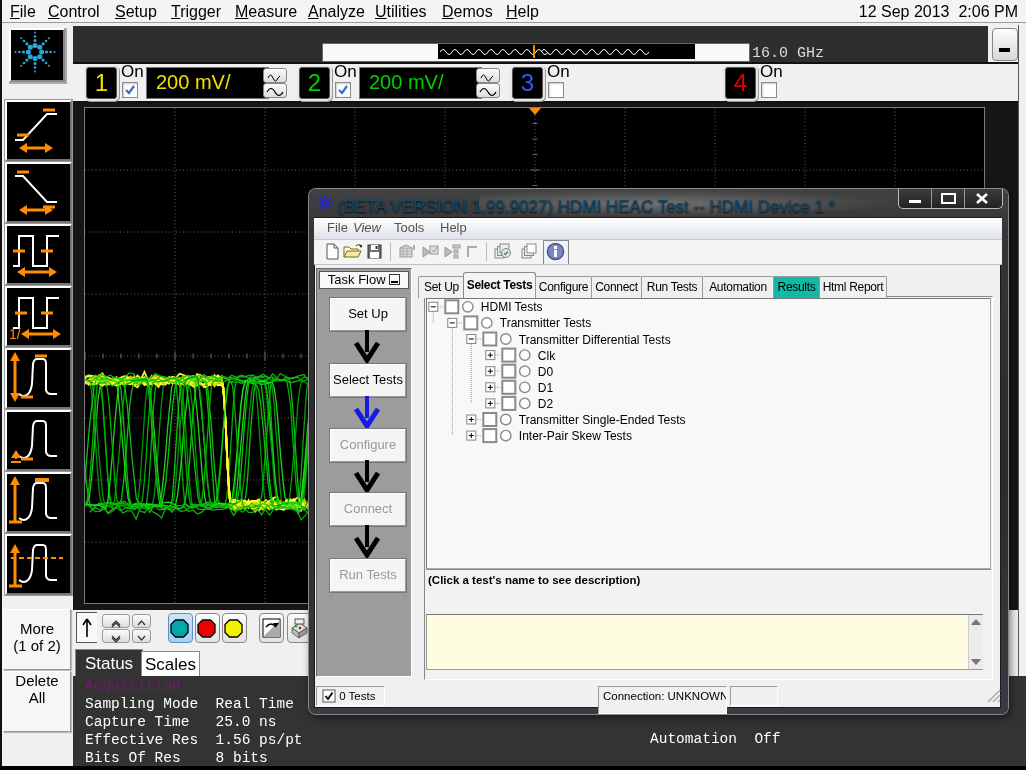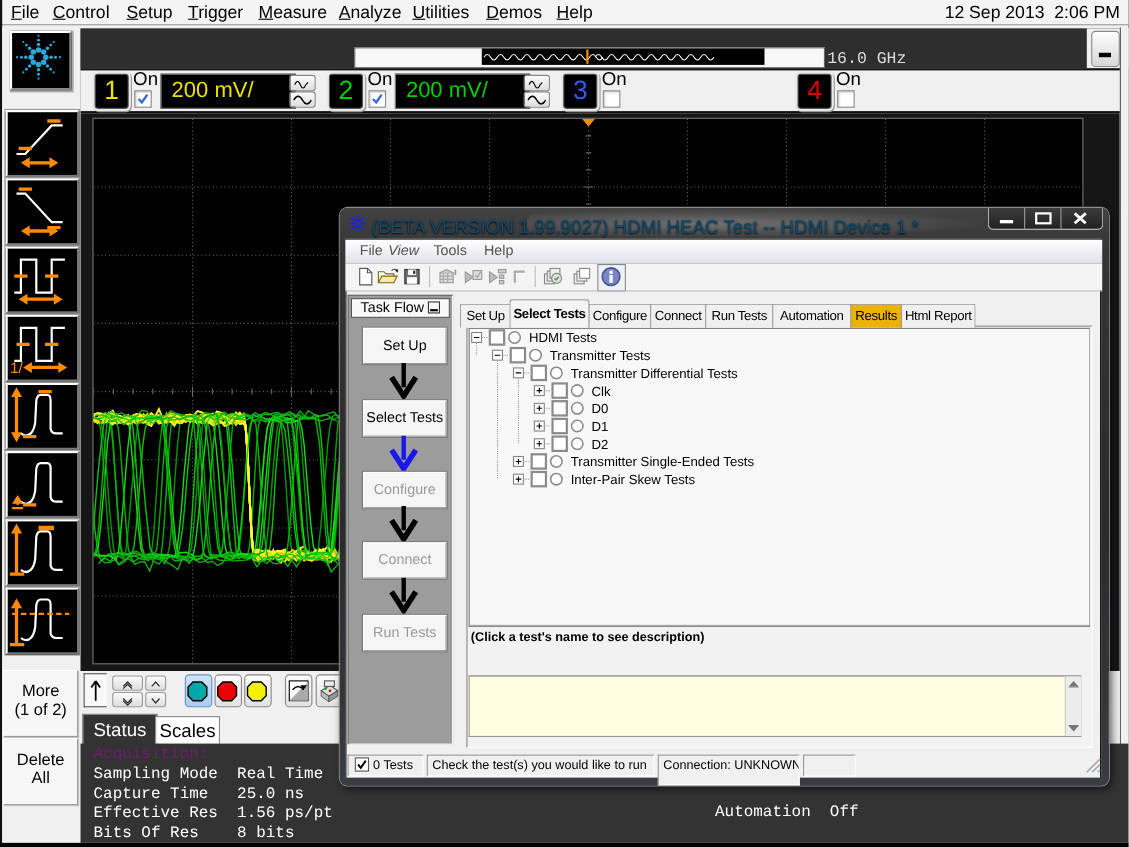--- a/index.html
+++ b/index.html
@@ -372,21 +372,21 @@
       <path d="M12 44 q5 4 9 0 q3 -3 4 -10 L26 14 q1 -5 4 -5 L36 9 q3 0 3 5 L39 40 q1 4 5 4 L50 44" stroke="#fff" stroke-width="2" fill="none"></path>
       <line x1="8" y1="14" x2="8" y2="50" stroke="#ff8c00" stroke-width="3"></line>
 <line x1="2" y1="50" x2="15" y2="50" stroke="#ff8c00" stroke-width="3"></line>
 <polygon points="8,8 3,17 13,17" fill="#ff8c00"></polygon>
 <line x1="4" y1="22" x2="56" y2="22" stroke="#ff8c00" stroke-width="2" stroke-dasharray="5 3"></line>
     </svg></div>
 <div class="abs" style="left:3px;top:609px;width:66px;height:59px;background:#f6f6f6;border:1px solid #999;border-top-color:#fff;border-left-color:#fff;box-shadow:1px 1px 1px #bbb;font-size:15px;text-align:center;color:#000;">
     <div style="margin-top:10px;">More<br>(1 of 2)</div>
   </div>
 <div class="abs" style="left:3px;top:671px;width:66px;height:59px;background:#f6f6f6;border:1px solid #999;border-top-color:#fff;border-left-color:#fff;box-shadow:1px 1px 1px #bbb;font-size:15px;text-align:center;color:#000;">
-    <div style="margin-top:10px;">Delete<br>All</div>
+    <div style="">Delete<br>All</div>
   </div>
 
 <div class="abs" style="left:309px;top:189px;width:699px;height:525px;">
     <div class="abs" style="left:0;top:0;width:699px;height:525px;border-radius:7px;
 background:linear-gradient(180deg,#424242 0%,#353535 8%,#2a2a2a 55%,#393c43 100%);
 box-shadow:0 0 0 1px #8a8a8a, 2px 3px 8px rgba(0,0,0,0.6);"></div>
     <div class="abs" style="left:170px;top:1px;width:420px;height:27px;border-radius:13px;
 background:radial-gradient(ellipse at 40% 50%, rgba(200,200,205,0.38), rgba(120,120,125,0.0) 70%);"></div>
     <svg class="abs" style="left:8px;top:6px;" width="16" height="16">
       <circle cx="11.4" cy="8.0" r="1.5" fill="#2222dd"></circle>
@@ -504,21 +504,21 @@
       <line x1="14" y1="0" x2="14" y2="22" stroke="#000" stroke-width="4"></line>
       <path d="M3 13 L14 30 L25 13" fill="none" stroke="#000" stroke-width="5"></path>
     </svg>
     <div class="abs" style="left:21px;top:370px;width:74px;height:31px;background:#f5f5f5;border:1px solid #999;border-top-color:#fff;border-left-color:#fff;box-shadow:0 0 0 1px #777;font-size:13px;color:#9a9a9a;text-align:center;line-height:29px;">Run Tests</div>
     <div class="abs" style="left:109px;top:87px;width:45px;height:21px;background:#f0f0f0;border:1px solid #999;border-bottom:none;border-radius:2px 2px 0 0;font-size:12px;text-align:center;line-height:20px;z-index:5;white-space:nowrap;letter-spacing:-0.3px;">Set Up</div>
     <div class="abs" style="left:154px;top:83px;width:71px;height:25px;background:#f4f4f4;border:1px solid #888;border-bottom:none;border-radius:3px 3px 0 0;font-size:12px;font-weight:bold;text-align:center;line-height:24px;z-index:5;white-space:nowrap;letter-spacing:-0.3px;">Select Tests</div>
     <div class="abs" style="left:226px;top:87px;width:55px;height:21px;background:#f0f0f0;border:1px solid #999;border-bottom:none;border-radius:2px 2px 0 0;font-size:12px;text-align:center;line-height:20px;z-index:5;white-space:nowrap;letter-spacing:-0.3px;">Configure</div>
     <div class="abs" style="left:282px;top:87px;width:49px;height:21px;background:#f0f0f0;border:1px solid #999;border-bottom:none;border-radius:2px 2px 0 0;font-size:12px;text-align:center;line-height:20px;z-index:5;white-space:nowrap;letter-spacing:-0.3px;">Connect</div>
     <div class="abs" style="left:332px;top:87px;width:60px;height:21px;background:#f0f0f0;border:1px solid #999;border-bottom:none;border-radius:2px 2px 0 0;font-size:12px;text-align:center;line-height:20px;z-index:5;white-space:nowrap;letter-spacing:-0.3px;">Run Tests</div>
     <div class="abs" style="left:393px;top:87px;width:70px;height:21px;background:#f0f0f0;border:1px solid #999;border-bottom:none;border-radius:2px 2px 0 0;font-size:12px;text-align:center;line-height:20px;z-index:5;white-space:nowrap;letter-spacing:-0.3px;">Automation</div>
-    <div class="abs" style="left:464px;top:87px;width:45px;height:21px;background:#eab308;border:1px solid #999;border-bottom:none;border-radius:2px 2px 0 0;font-size:12px;text-align:center;line-height:20px;z-index:5;white-space:nowrap;letter-spacing:-0.3px;">Results</div>
+    <div class="abs" style="left:464px;top:87px;width:45px;height:21px;background:#14b8a6;border:1px solid #999;border-bottom:none;border-radius:2px 2px 0 0;font-size:12px;text-align:center;line-height:20px;z-index:5;white-space:nowrap;letter-spacing:-0.3px;">Results</div>
     <div class="abs" style="left:510px;top:87px;width:66px;height:21px;background:#f0f0f0;border:1px solid #999;border-bottom:none;border-radius:2px 2px 0 0;font-size:12px;text-align:center;line-height:20px;z-index:5;white-space:nowrap;letter-spacing:-0.3px;">Html Report</div>
     <div class="abs" style="left:115px;top:107px;width:569px;height:384px;background:#f2f2f2;border:1px solid #888;border-right-color:#fff;border-bottom-color:#fff;box-sizing:border-box;z-index:4;"></div>
     <div class="abs" style="left:117px;top:109px;width:565px;height:271px;background:#f8f8f8;border:1px solid #aaa;border-top-color:#777;border-left-color:#777;box-sizing:border-box;z-index:4;"></div>
     <svg class="abs" style="left:117px;top:109px;z-index:6;" width="565" height="271">
       <rect x="2.8" y="4.3" width="9" height="9" fill="#fff" stroke="#848484"></rect>
       <line x1="4.8" y1="8.8" x2="9.8" y2="8.8" stroke="#000"></line>
       <line x1="11.8" y1="8.8" x2="17.8" y2="8.8" stroke="#9a9a9a" stroke-dasharray="1 1"></line>
       <rect x="19.3" y="2.3" width="13" height="13" fill="#fff" stroke="#8a8a8a" stroke-width="2"></rect>
       <circle cx="41.8" cy="8.8" r="5.2" fill="#fff" stroke="#8a8a8a" stroke-width="1.4"></circle>
       <text x="54.8" y="13.3" font-size="12" font-family="Liberation Sans" fill="#000">HDMI Tests</text>
@@ -587,19 +587,18 @@
 <svg width="14" height="54">
         <polygon points="7,4 2.5,9 11.5,9" fill="#777"></polygon>
         <line x1="2.5" y1="9.5" x2="11.5" y2="9.5" stroke="#777"></line>
         <polygon points="7,50 2.5,45 11.5,45" fill="#777"></polygon>
         <line x1="2.5" y1="44.5" x2="11.5" y2="44.5" stroke="#777"></line>
       </svg></div>
     <div class="abs" style="left:7px;top:497px;width:69px;height:20px;border:1px solid #fff;border-top-color:#9a9a9a;border-left-color:#9a9a9a;box-sizing:border-box;font-size:11.5px;line-height:18px;color:#000;z-index:6;white-space:nowrap;overflow:hidden;background:#f0f0f0;"><svg style="vertical-align:-3px;margin-left:5px;" width="14" height="14">
         <rect x="1" y="1" width="12" height="12" fill="#fff" stroke="#555"></rect>
         <path d="M3.5 7 L6 10 L10.5 3.5" stroke="#000" stroke-width="1.8" fill="none"></path>
       </svg> 0 Tests</div>
-    <div class="abs" style="left:79px;top:497px;width:207px;height:20px;border:1px solid #fff;border-top-color:#9a9a9a;border-left-color:#9a9a9a;box-sizing:border-box;font-size:11.5px;line-height:18px;color:#000;z-index:6;white-space:nowrap;overflow:hidden;background:#f0f0f0;"><span style="margin-left:4px;">Check the test(s) you would like to run</span></div>
     <div class="abs" style="left:289px;top:497px;width:129px;height:28px;border:1px solid #fff;border-top-color:#9a9a9a;border-left-color:#9a9a9a;box-sizing:border-box;font-size:11.5px;line-height:18px;color:#000;z-index:6;white-space:nowrap;overflow:hidden;background:#f0f0f0;"><span style="margin-left:4px;">Connection: UNKNOWN</span></div>
     <div class="abs" style="left:421px;top:497px;width:48px;height:20px;border:1px solid #fff;border-top-color:#9a9a9a;border-left-color:#9a9a9a;box-sizing:border-box;font-size:11.5px;line-height:18px;color:#000;z-index:6;white-space:nowrap;overflow:hidden;background:#f0f0f0;"></div>
     <svg class="abs" style="left:676px;top:498px;z-index:6;" width="16" height="16">
       <path d="M15 3 L3 15 M15 8 L8 15 M15 13 L13 15" stroke="#aaa" stroke-width="1.5"></path>
     </svg>
   </div>
 
 </body></html>

